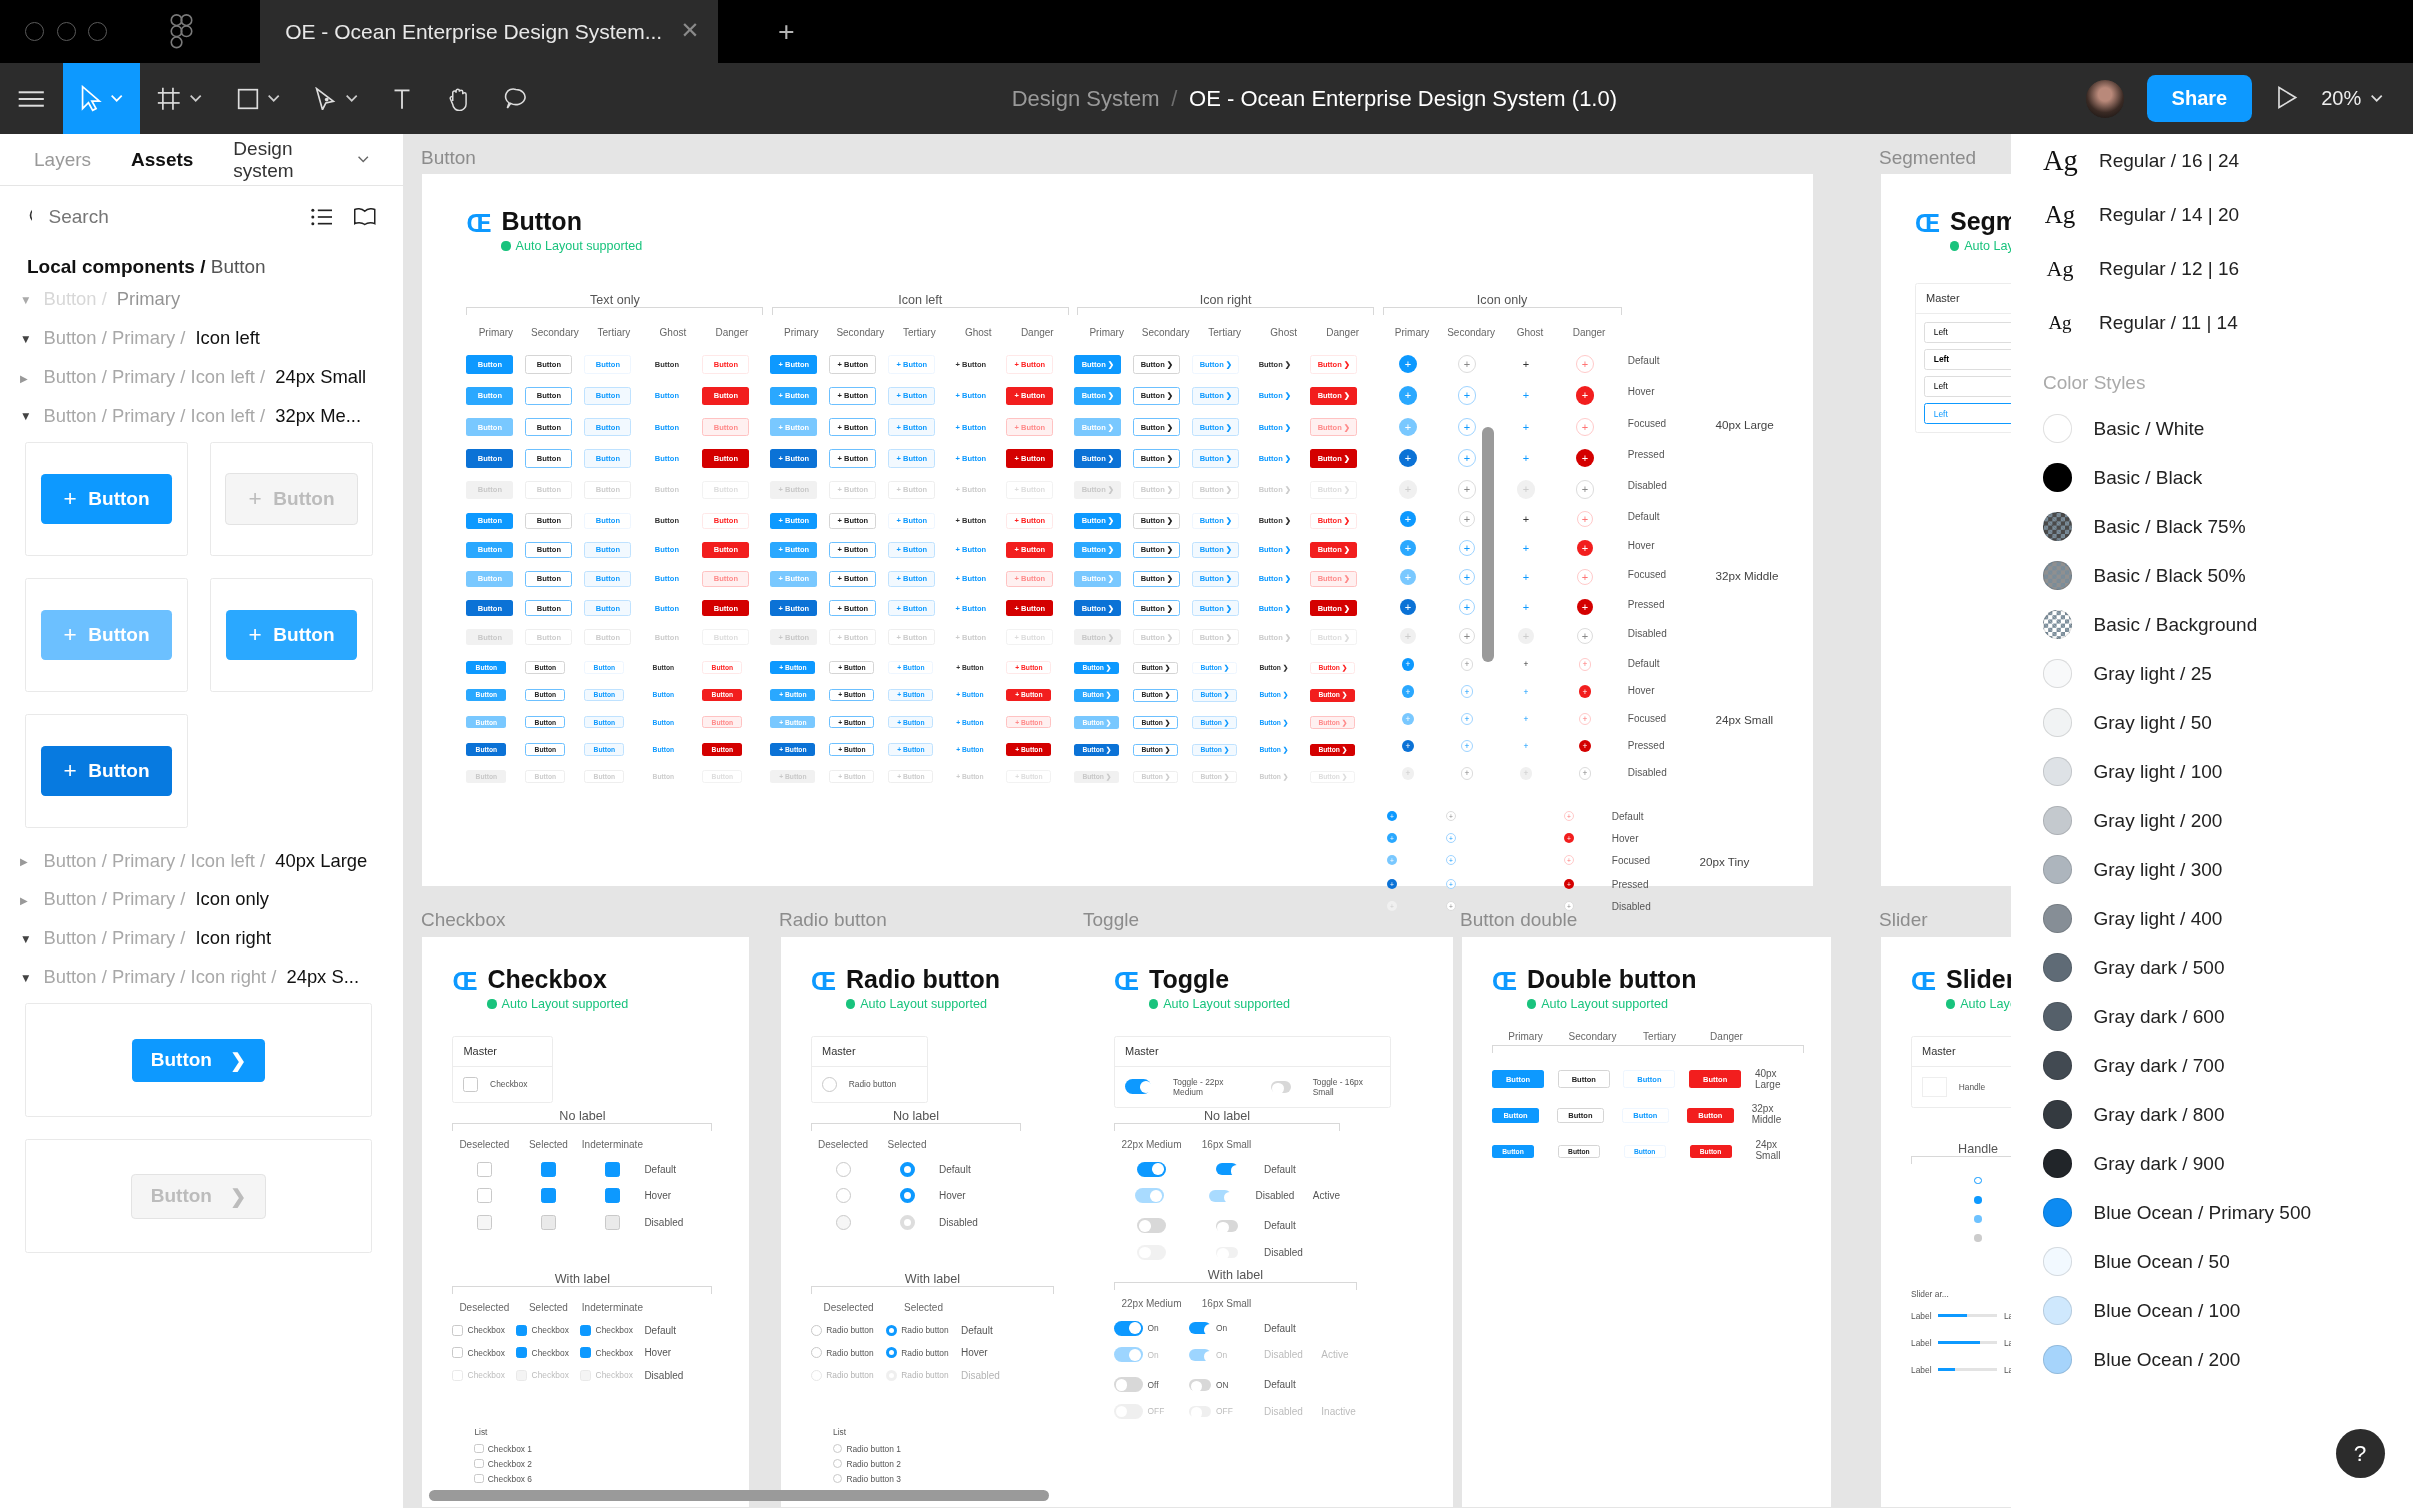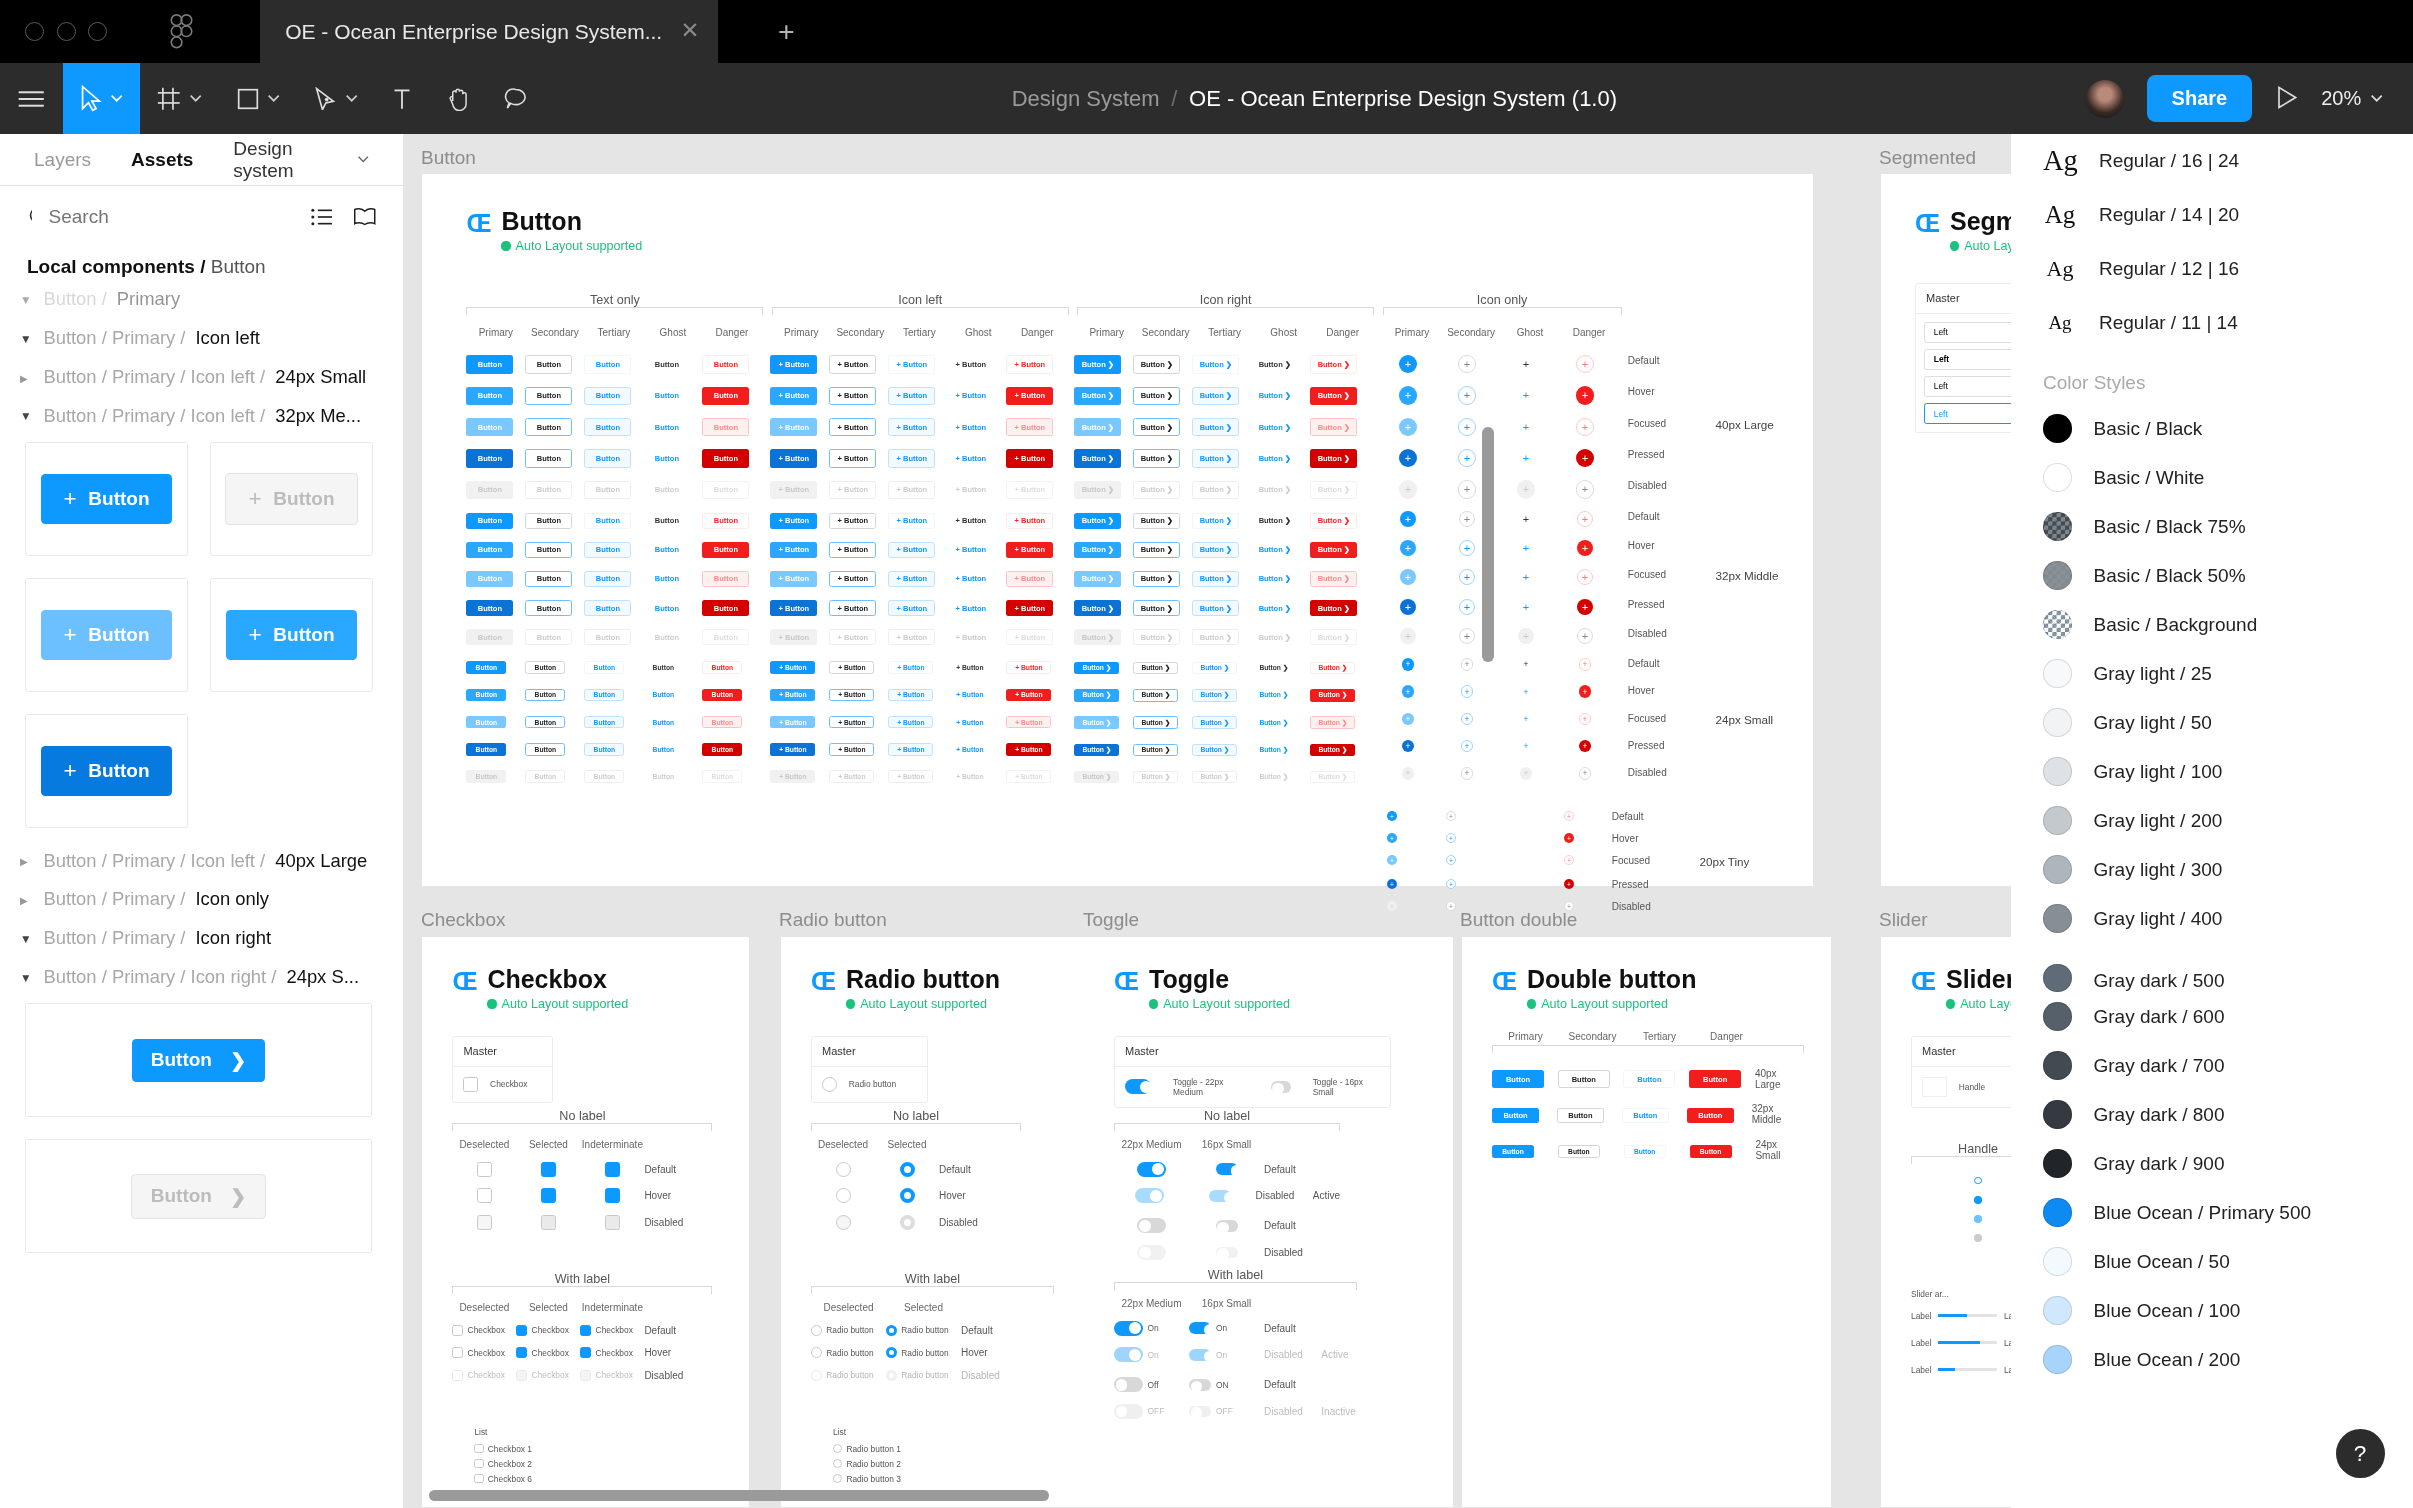--- a/index.html
+++ b/index.html
@@ -1575,26 +1575,26 @@
         <div class="rp-row">
           <span class="ag" style="font-size:19px;">Ag</span>
           <span class="rp-label">Regular / 11 | 14</span>
         </div>
       </div>
 
       <div class="rp-section">Color Styles</div>
 
       <div>
         <div class="rp-row" style="height:49px;">
+            <span class="swatch" style="background:#ffffff;"></span>
+            <span class="rp-label">Basic / White</span>
+          </div>
+        <div class="rp-row" style="height:49px;">
             <span class="swatch" style="background:#000000;"></span>
             <span class="rp-label">Basic / Black</span>
-          </div>
-        <div class="rp-row" style="height:49px;">
-            <span class="swatch" style="background:#ffffff;"></span>
-            <span class="rp-label">Basic / White</span>
           </div>
         <div class="rp-row" style="height:49px;">
             <span class="swatch checker" style="background-color:#4a4a4a;"></span>
             <span class="rp-label">Basic / Black 75%</span>
           </div>
         <div class="rp-row" style="height:49px;">
             <span class="swatch checker" style="background-color:#909090;"></span>
             <span class="rp-label">Basic / Black 50%</span>
           </div>
         <div class="rp-row" style="height:49px;">
@@ -1618,21 +1618,21 @@
             <span class="rp-label">Gray light / 200</span>
           </div>
         <div class="rp-row" style="height:49px;">
             <span class="swatch" style="background:#adb5bd;"></span>
             <span class="rp-label">Gray light / 300</span>
           </div>
         <div class="rp-row" style="height:49px;">
             <span class="swatch" style="background:#868e96;"></span>
             <span class="rp-label">Gray light / 400</span>
           </div>
-        <div class="rp-row" style="height:49px;align-items:flex-end;">
+        <div class="rp-row" style="height:49px;">
             <span class="swatch" style="background:#5f6b76;"></span>
             <span class="rp-label">Gray dark / 500</span>
           </div>
         <div class="rp-row" style="height:49px;">
             <span class="swatch" style="background:#55606a;"></span>
             <span class="rp-label">Gray dark / 600</span>
           </div>
         <div class="rp-row" style="height:49px;">
             <span class="swatch" style="background:#424a52;"></span>
             <span class="rp-label">Gray dark / 700</span>

